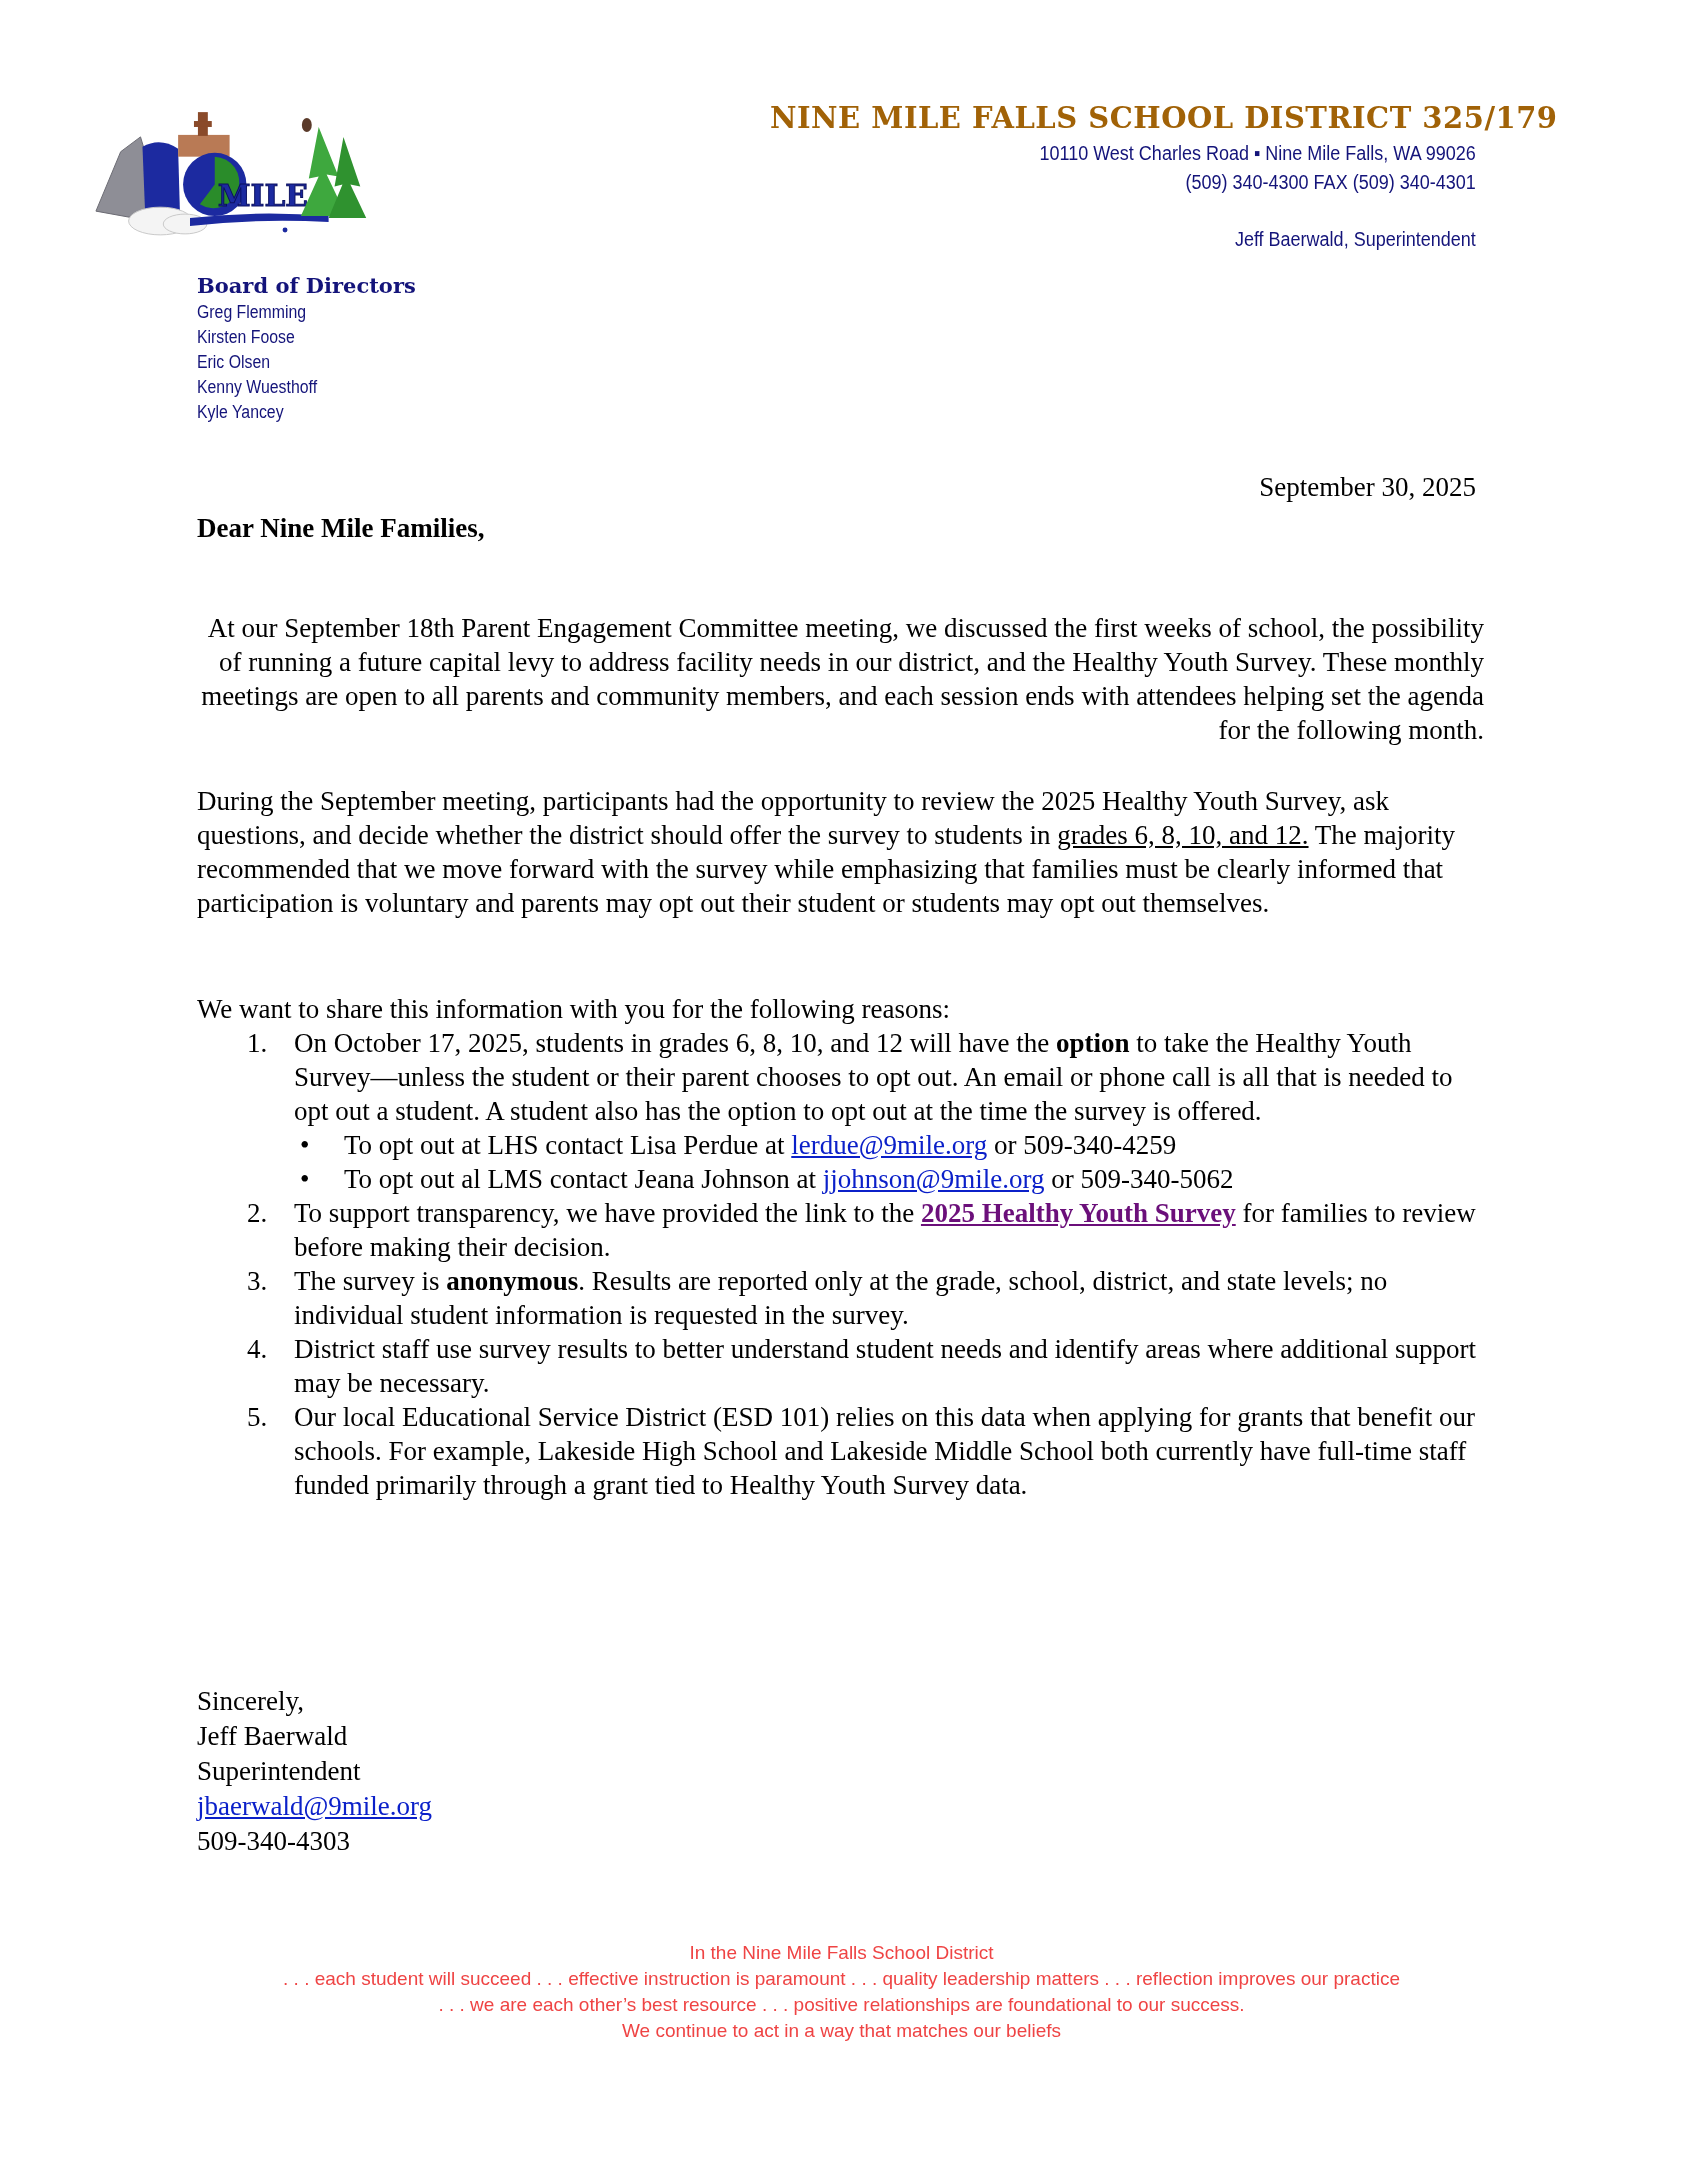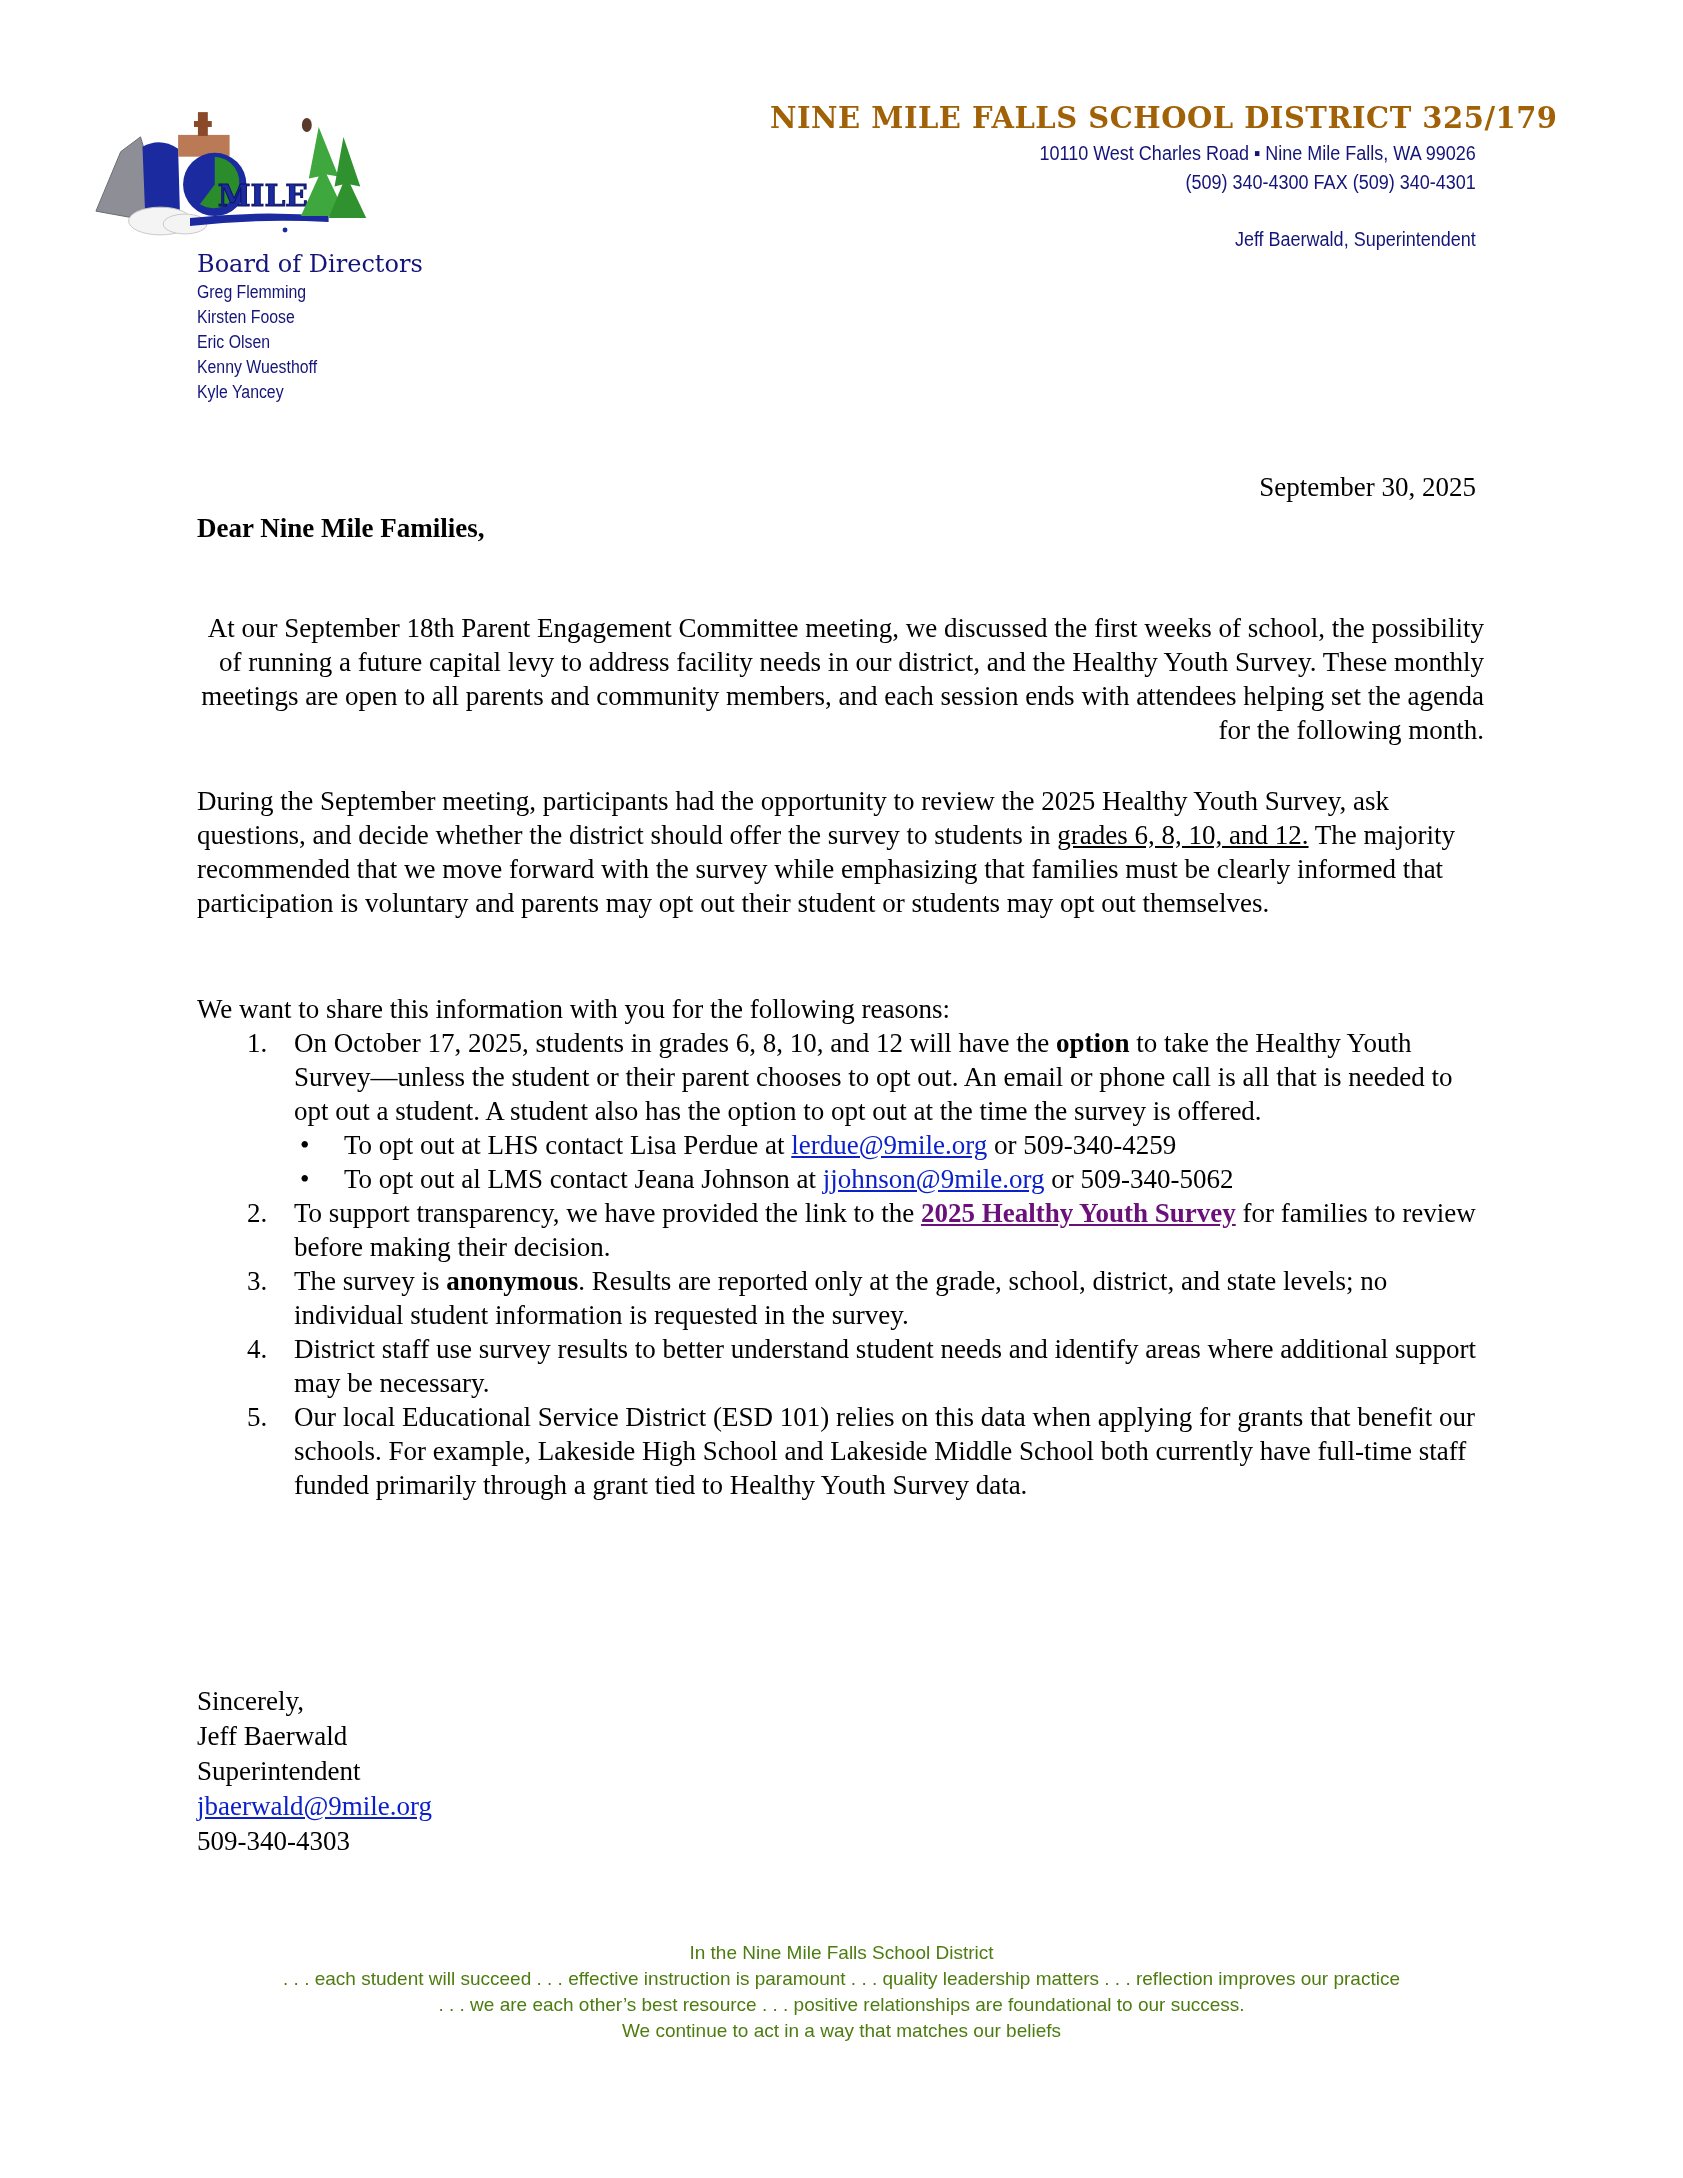--- a/index.html
+++ b/index.html
@@ -15,21 +15,21 @@
   }
   .letterhead-right {
     position: absolute; right: 207px; top: 139px; text-align: right;
     font-family: "Liberation Sans", sans-serif; font-size: 20px; color: #14147a;
     line-height: 29px; transform: scaleX(0.9); transform-origin: right top;
   }
   .letterhead-right .sup { margin-top: 28px; }
 
   .board { position: absolute; left: 197px; top: 250px;
     font-family: "Liberation Sans", sans-serif; color: #14147a; }
-  .board .heading { font-family: "DejaVu Serif", serif; font-weight: normal; font-size: 24px; margin-bottom: 2px; }
+  .board .heading { font-family: "DejaVu Serif", serif; font-weight: bold; font-size: 21px; margin-bottom: 2px; margin-top: 23px; }
   .board .member { font-size: 18px; line-height: 25px; transform: scaleX(0.88); transform-origin: left top; }
 
   
   .serif { font-family: "Liberation Serif", serif; color: #000; font-size: 27px; margin-top: 11px; }
   .date { position: absolute; right: 207px; top: 461px; }
   .greeting { position: absolute; left: 197px; top: 502px; font-weight: bold; }
   .para { position: absolute; left: 197px; width: 1287px; line-height: 34px; }
   .p1 { top: 600px; text-align: right; }
   .p2 { top: 773px; }
   .p3 { top: 981px; }
@@ -45,21 +45,21 @@
   .u { text-decoration: underline; }
   a.email { color: #0b20c9; text-decoration: underline; }
   a.survey-link { color: #6b0f7a; font-weight: bold; text-decoration: underline; }
   b { font-weight: bold; }
 
   .signature { position: absolute; left: 197px; top: 1673px; line-height: 35px; }
 
   
   .footer {
     position: absolute; left: 0; width: 1683px; top: 1940px; text-align: center;
-    font-family: "Liberation Sans", sans-serif; font-size: 19px; color: #4d7c0f; line-height: 26px;
+    font-family: "Liberation Sans", sans-serif; font-size: 19px; color: #ef4444; line-height: 26px;
   }
 </style>
 </head>
 <body>
 
 <div class="page">
 
   <div class="logo">
     <svg width="297" height="134" viewBox="0 0 300 135">
 

